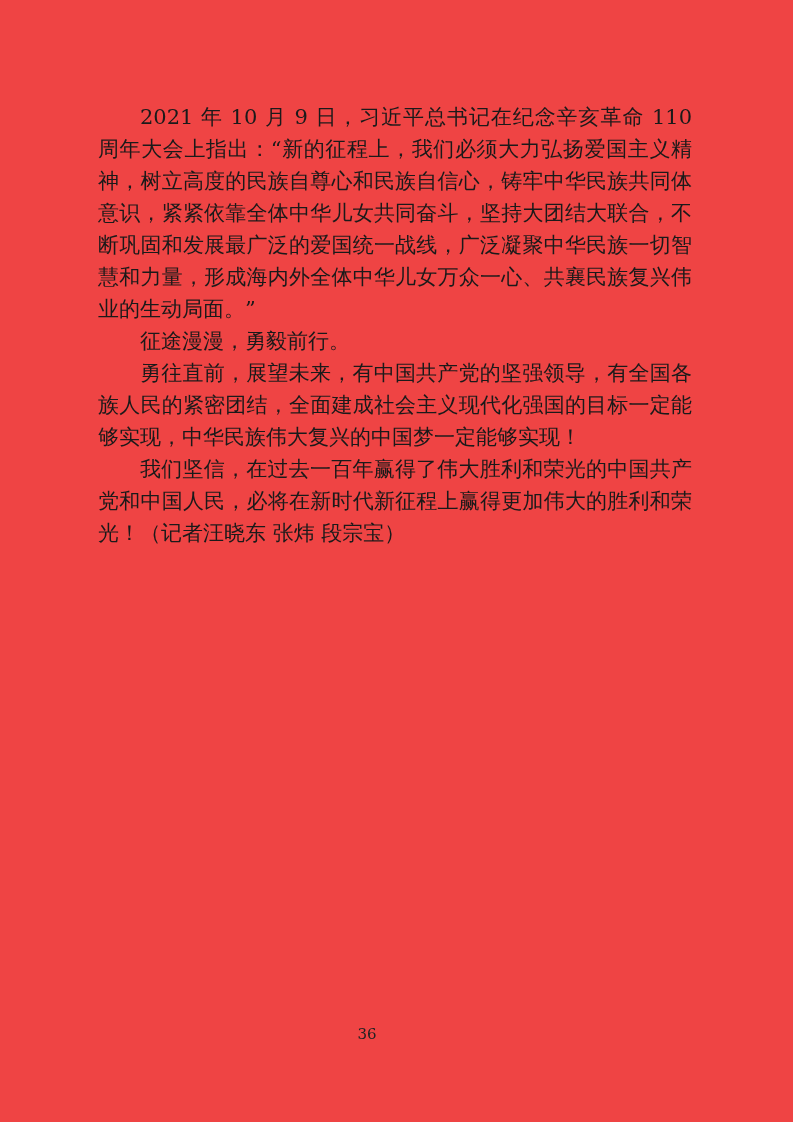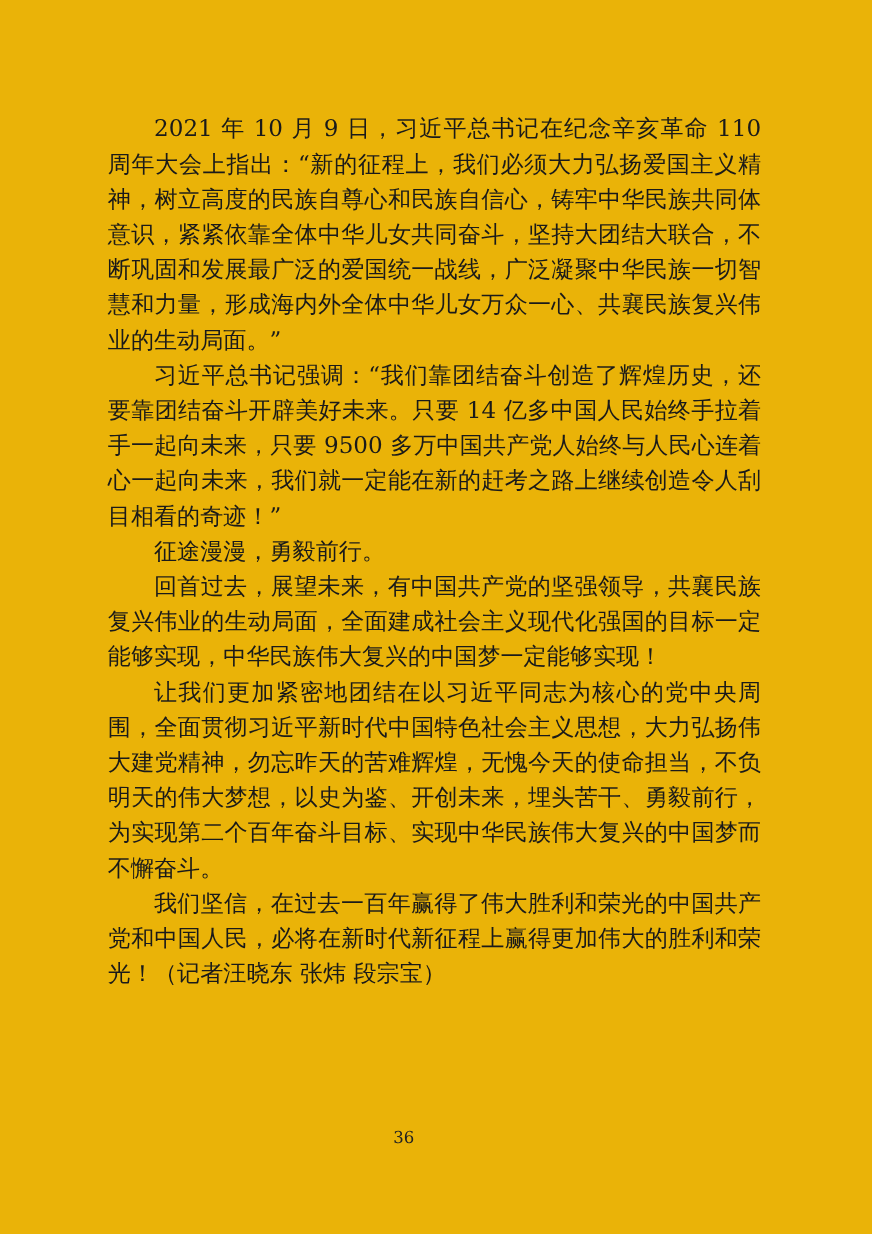--- a/index.html
+++ b/index.html
@@ -11,21 +11,21 @@
   body {
     width: 793px;
     height: 1122px;
     position: relative;
     overflow: hidden;
     font-family: "DejaVu Serif", "Liberation Serif", serif;
   }
   .page {
     position: absolute;
     inset: 0;
-    background: #eab308;
+    background: #ef4444;
   }
   .article-body {
     position: absolute;
     left: 98px;
     top: 101px;
     width: 594px;
   }
   .article-body p {
     margin: 0;
     padding: 0;
@@ -49,21 +49,19 @@
     color: #222222;
     font-family: "DejaVu Serif", "Liberation Serif", serif;
   }
 </style>
 </head>
 <body>
 
 <div class="page">
   <div class="article-body">
     <p>2021 年 10 月 9 日，习近平总书记在纪念辛亥革命 110 周年大会上指出：“新的征程上，我们必须大力弘扬爱国主义精神，树立高度的民族自尊心和民族自信心，铸牢中华民族共同体意识，紧紧依靠全体中华儿女共同奋斗，坚持大团结大联合，不断巩固和发展最广泛的爱国统一战线，广泛凝聚中华民族一切智慧和力量，形成海内外全体中华儿女万众一心、共襄民族复兴伟业的生动局面。”</p>
-    <p>习近平总书记强调：“我们靠团结奋斗创造了辉煌历史，还要靠团结奋斗开辟美好未来。只要 14 亿多中国人民始终手拉着手一起向未来，只要 9500 多万中国共产党人始终与人民心连着心一起向未来，我们就一定能在新的赶考之路上继续创造令人刮目相看的奇迹！”</p>
     <p>征途漫漫，勇毅前行。</p>
-    <p>回首过去，展望未来，有中国共产党的坚强领导，共襄民族复兴伟业的生动局面，全面建成社会主义现代化强国的目标一定能够实现，中华民族伟大复兴的中国梦一定能够实现！</p>
-    <p>让我们更加紧密地团结在以习近平同志为核心的党中央周围，全面贯彻习近平新时代中国特色社会主义思想，大力弘扬伟大建党精神，勿忘昨天的苦难辉煌，无愧今天的使命担当，不负明天的伟大梦想，以史为鉴、开创未来，埋头苦干、勇毅前行，为实现第二个百年奋斗目标、实现中华民族伟大复兴的中国梦而不懈奋斗。</p>
+    <p>勇往直前，展望未来，有中国共产党的坚强领导，有全国各族人民的紧密团结，全面建成社会主义现代化强国的目标一定能够实现，中华民族伟大复兴的中国梦一定能够实现！</p>
     <p>我们坚信，在过去一百年赢得了伟大胜利和荣光的中国共产党和中国人民，必将在新时代新征程上赢得更加伟大的胜利和荣光！（记者汪晓东 张炜 段宗宝）</p>
 
   </div>
   <div class="page-number">36</div>
 </div>
 
 </body></html>

